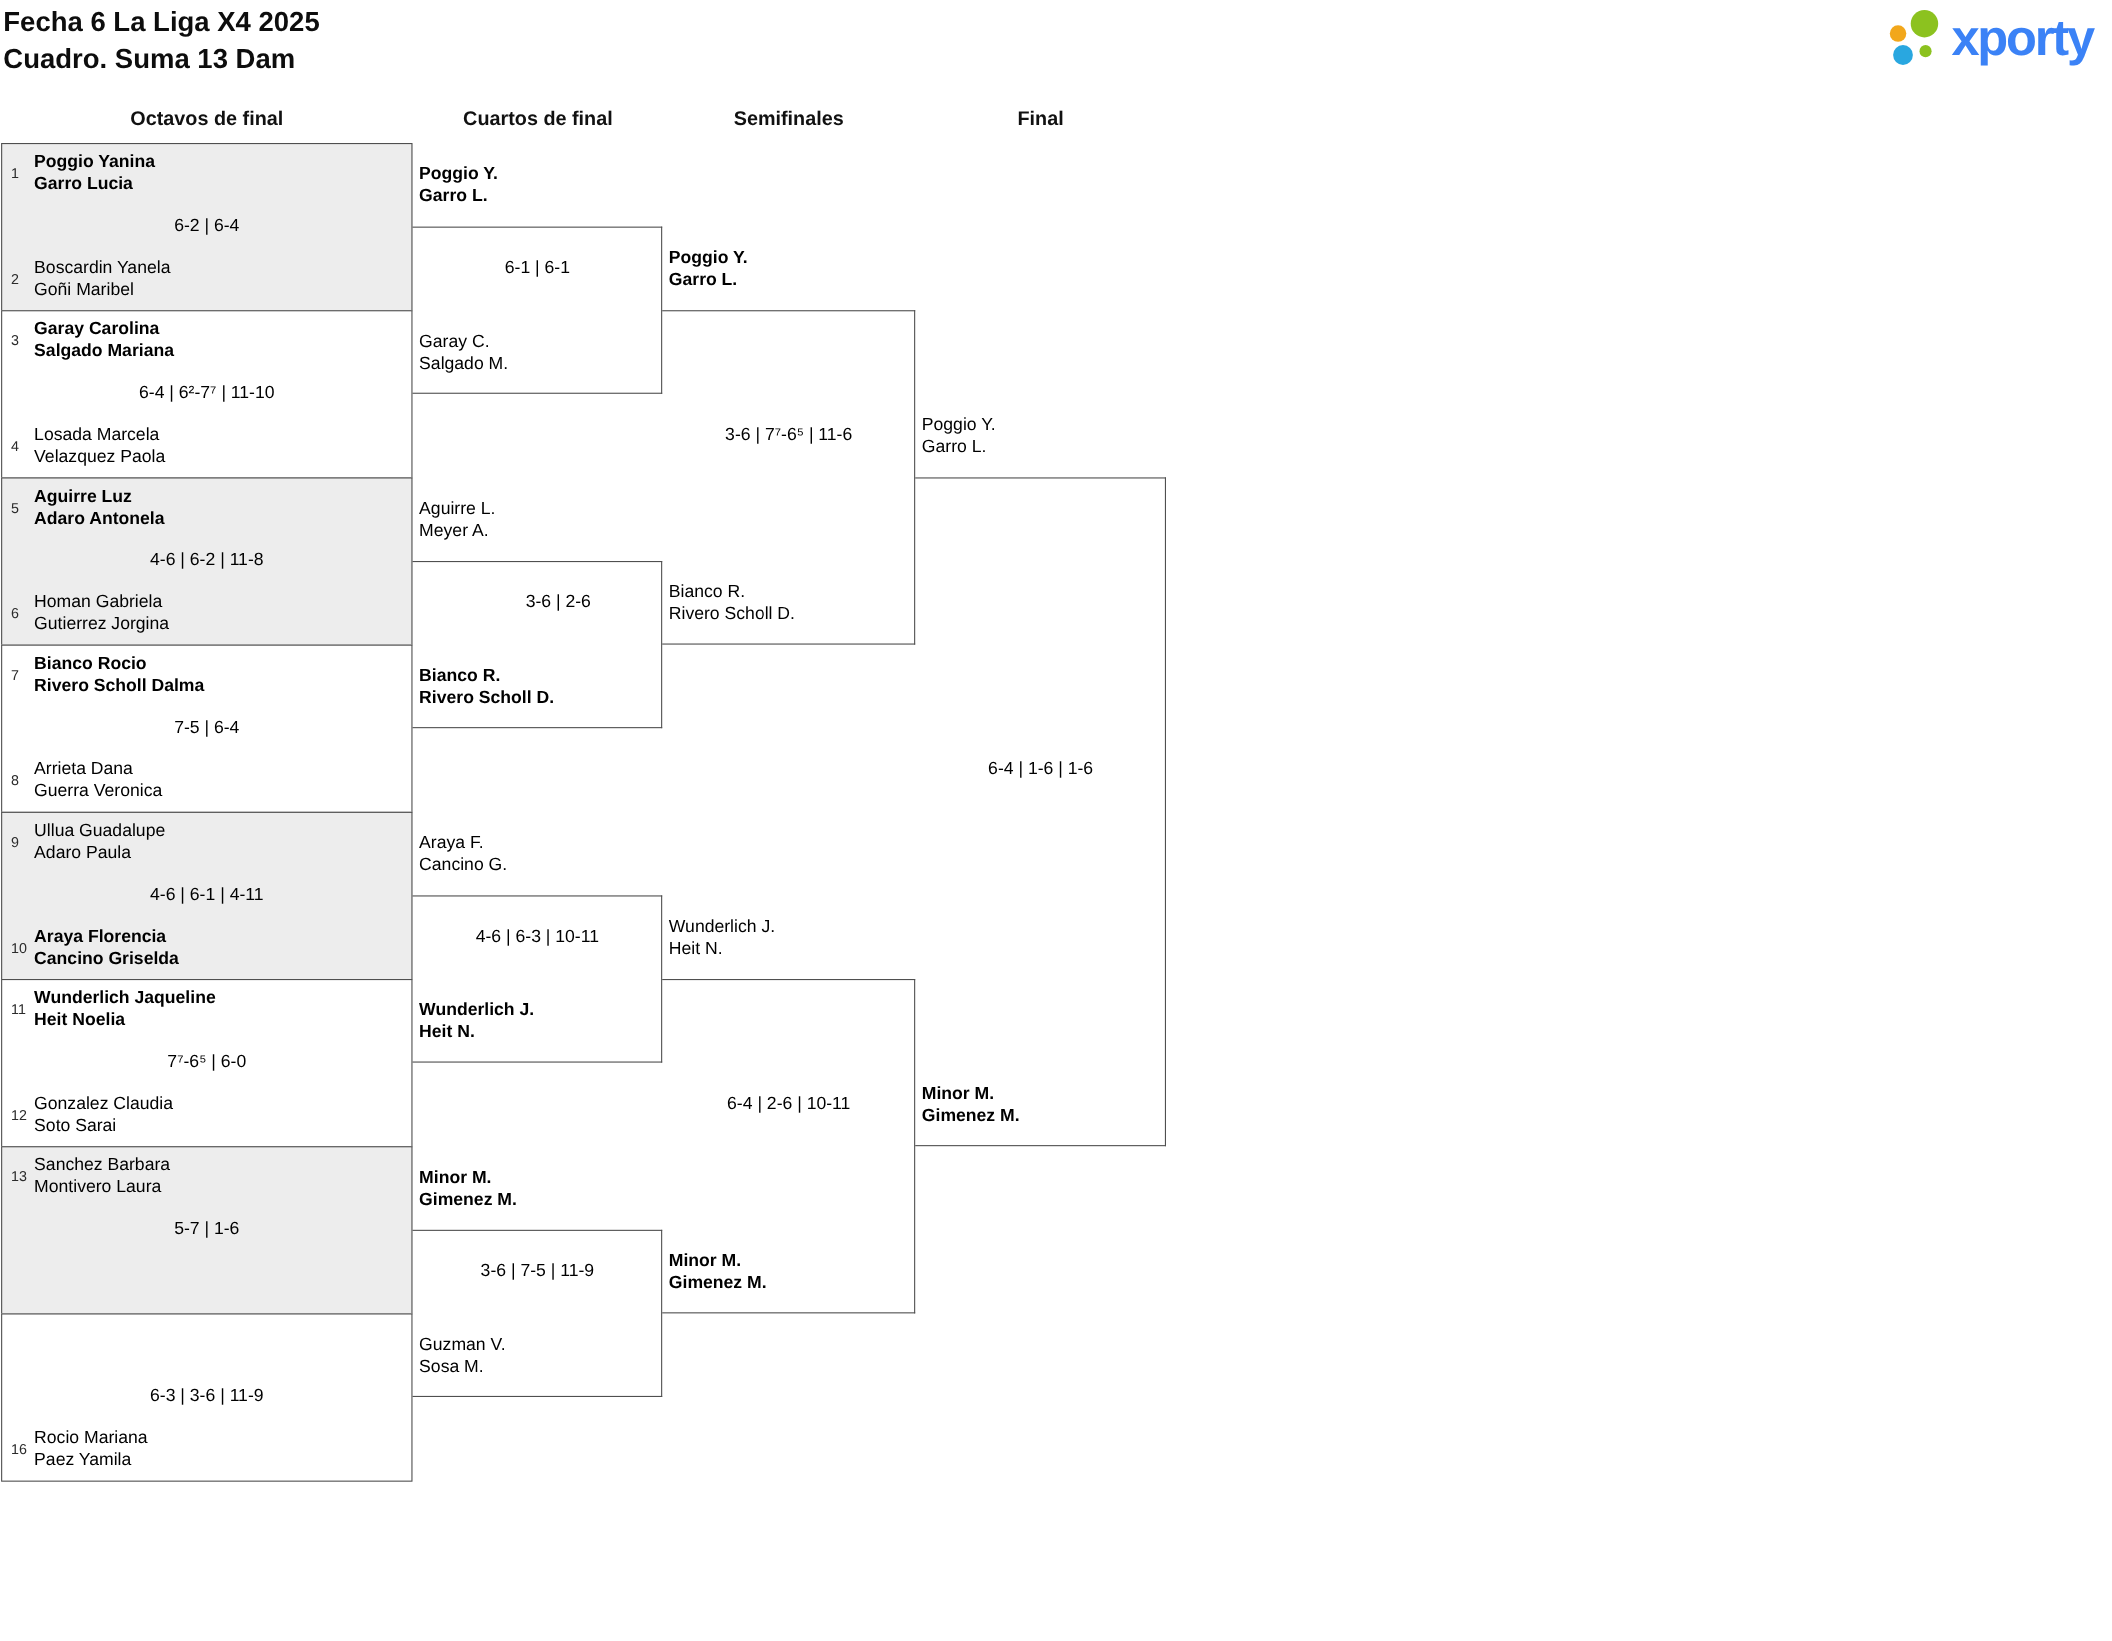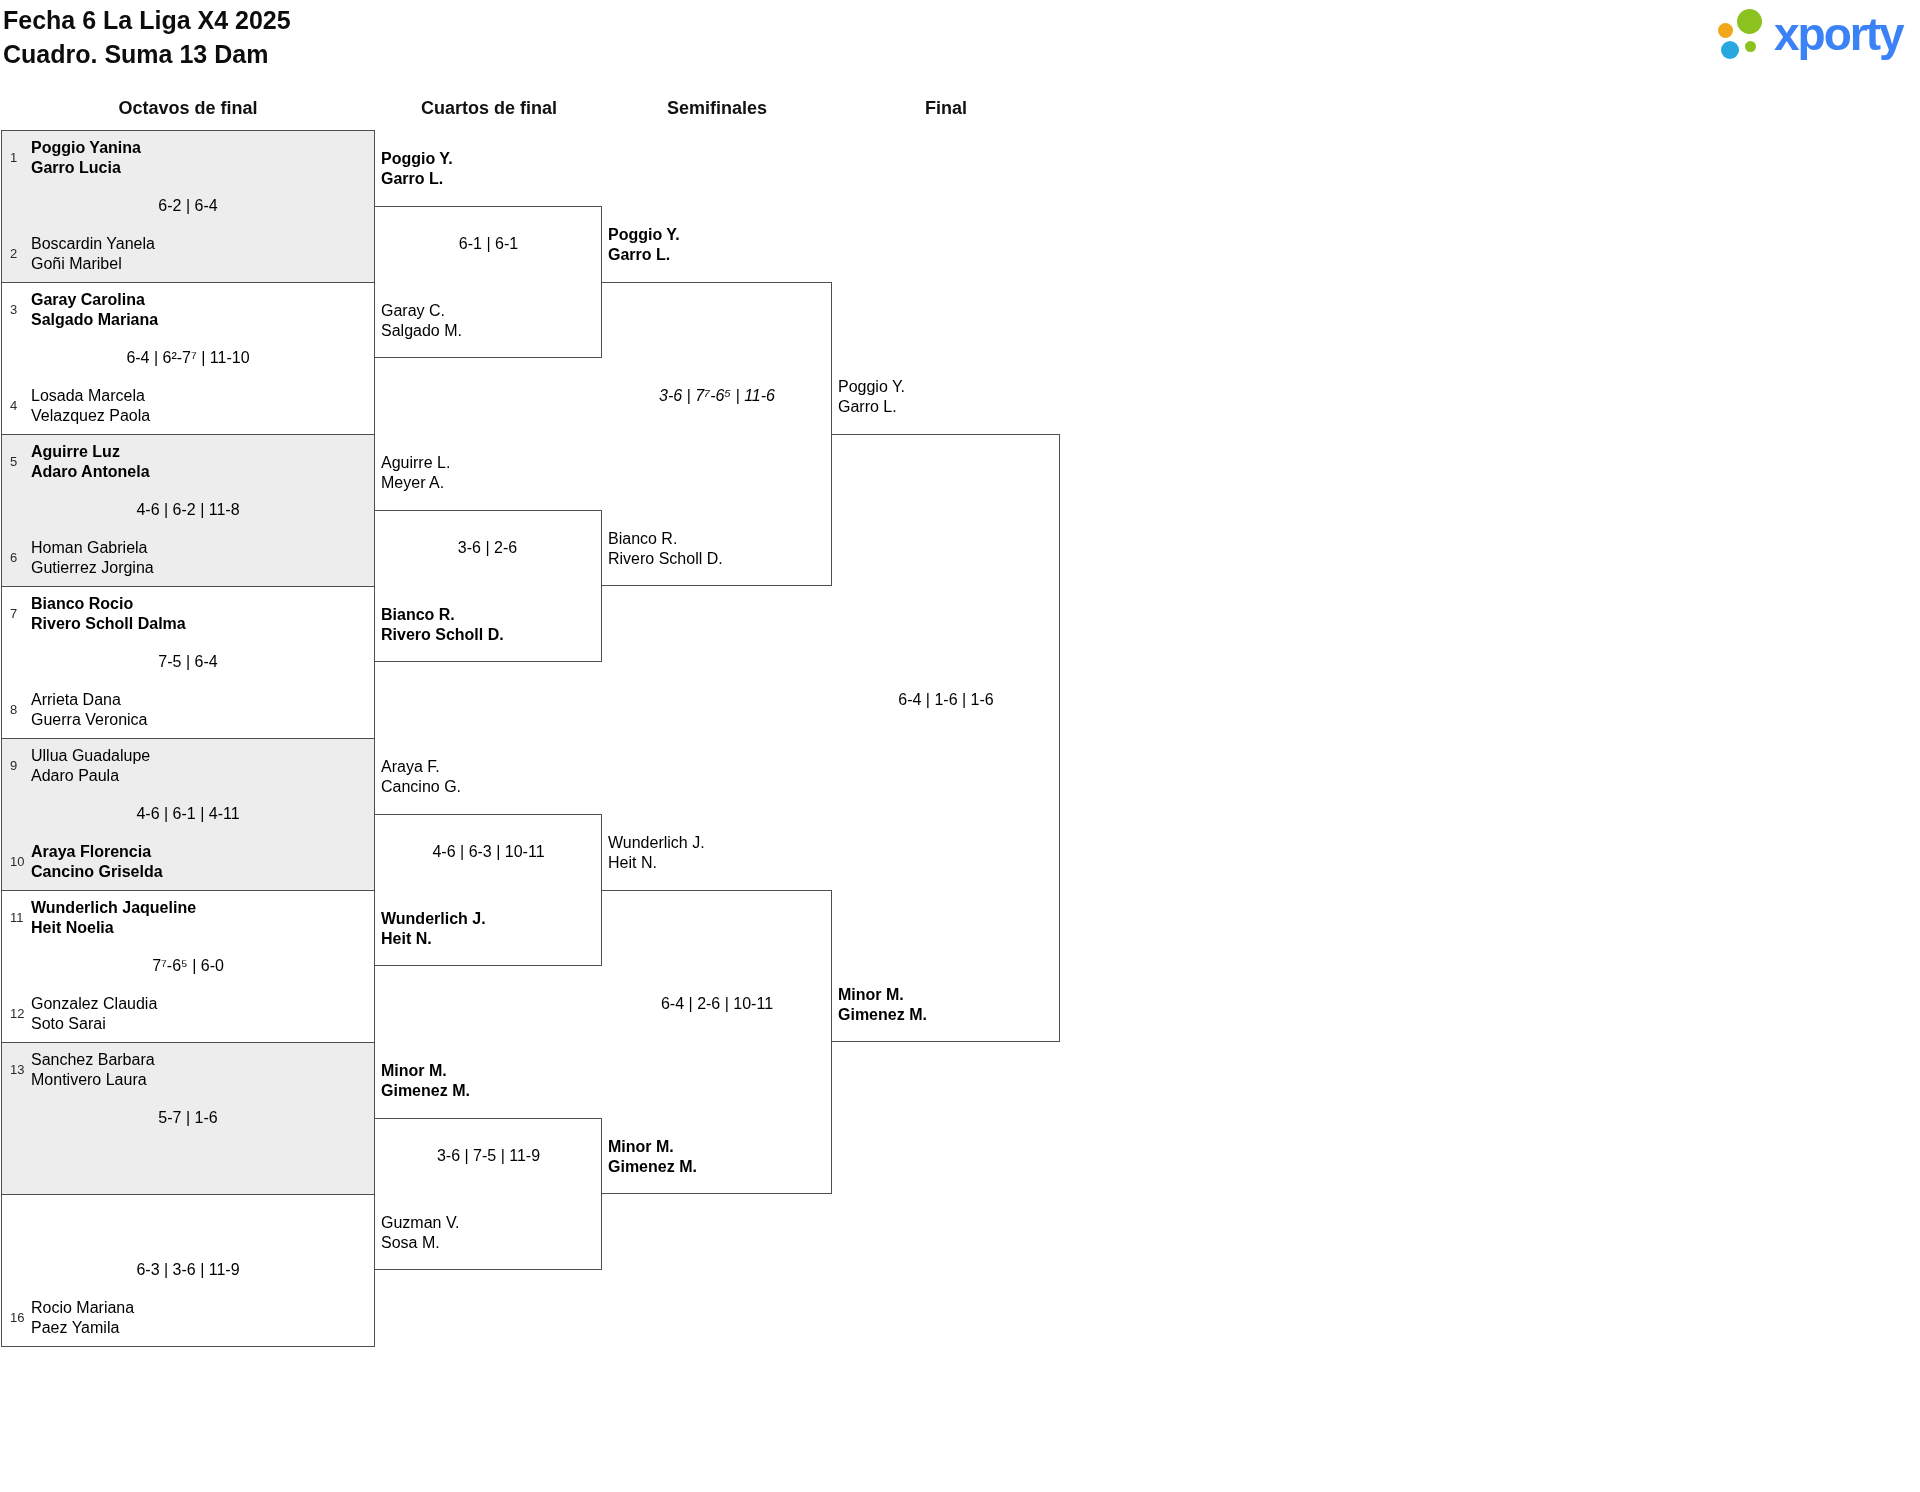--- a/index.html
+++ b/index.html
@@ -188,21 +188,21 @@
     <div class="adv-score" style="top: 235px; left: 375px; width: 227px;">6-1 | 6-1</div>
     <div class="line-box" style="top: 510px; left: 375px; width: 227px; height: 152px;"></div>
     <div class="adv-label" style="left: 381px; top: 453px;">
       <div>Aguirre L.</div>
       <div>Meyer A.</div>
     </div>
     <div class="adv-label winner" style="left: 381px; top: 605px;">
       <div>Bianco R.</div>
       <div>Rivero Scholl D.</div>
     </div>
-    <div class="adv-score" style="top: 539px; left: 374px; width: 227px;">3-6 | 2-6</div>
+    <div class="adv-score" style="top: 539px; left: 394px; width: 227px;">3-6 | 2-6</div>
     <div class="line-box" style="top: 814px; left: 375px; width: 227px; height: 152px;"></div>
     <div class="adv-label" style="left: 381px; top: 757px;">
       <div>Araya F.</div>
       <div>Cancino G.</div>
     </div>
     <div class="adv-label winner" style="left: 381px; top: 909px;">
       <div>Wunderlich J.</div>
       <div>Heit N.</div>
     </div>
     <div class="adv-score" style="top: 843px; left: 375px; width: 227px;">4-6 | 6-3 | 10-11</div>
@@ -218,21 +218,21 @@
     <div class="adv-score" style="top: 1147px; left: 375px; width: 227px;">3-6 | 7-5 | 11-9</div>
     <div class="line-box" style="top: 282px; left: 602px; width: 230px; height: 304px;"></div>
     <div class="adv-label winner" style="left: 608px; top: 225px;">
       <div>Poggio Y.</div>
       <div>Garro L.</div>
     </div>
     <div class="adv-label" style="left: 608px; top: 529px;">
       <div>Bianco R.</div>
       <div>Rivero Scholl D.</div>
     </div>
-    <div class="adv-score" style="top: 387px; left: 602px; width: 230px; font-style: italic;">3-6 | 7⁷-6⁵ | 11-6</div>
+    <div class="adv-score" style="top: 387px; left: 602px; width: 230px;">3-6 | 7⁷-6⁵ | 11-6</div>
     <div class="line-box" style="top: 890px; left: 602px; width: 230px; height: 304px;"></div>
     <div class="adv-label" style="left: 608px; top: 833px;">
       <div>Wunderlich J.</div>
       <div>Heit N.</div>
     </div>
     <div class="adv-label winner" style="left: 608px; top: 1137px;">
       <div>Minor M.</div>
       <div>Gimenez M.</div>
     </div>
     <div class="adv-score" style="top: 995px; left: 602px; width: 230px;">6-4 | 2-6 | 10-11</div>

